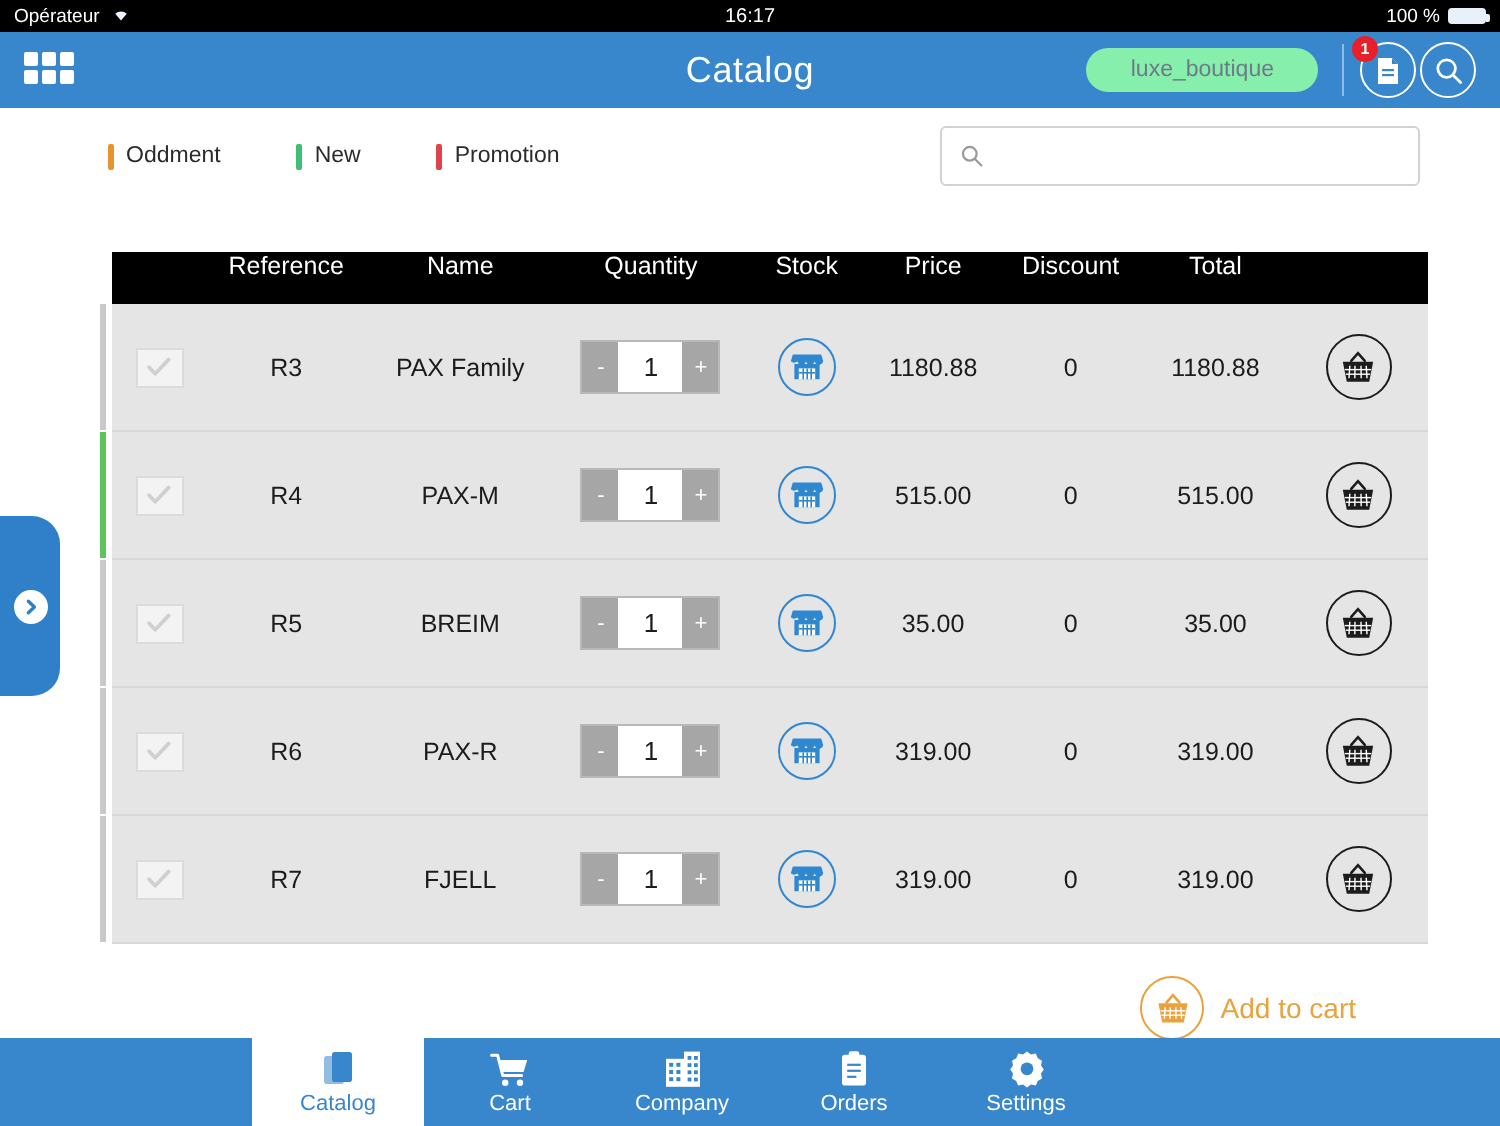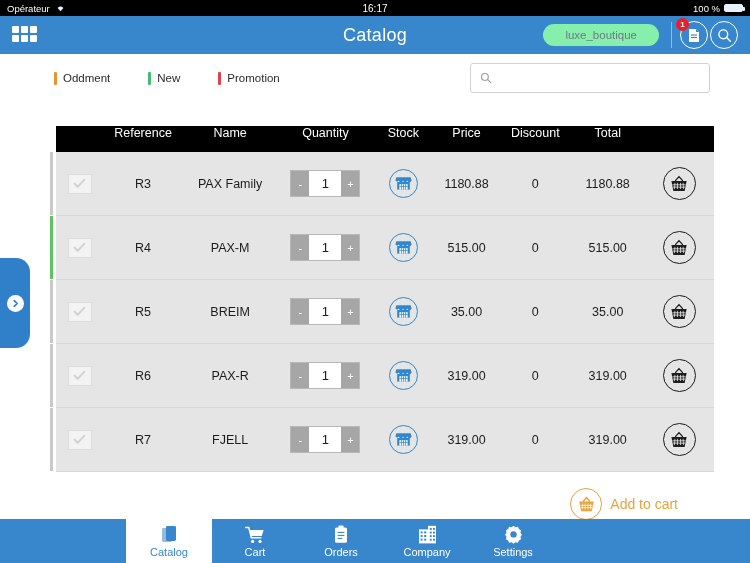--- a/index.html
+++ b/index.html
@@ -660,34 +660,20 @@
               <path d="M0.8 1.6 h3.0 l2.6 10.2 h9.4" fill="none" stroke="currentColor" stroke-width="1.5" stroke-linecap="round" stroke-linejoin="round"></path>
               <path d="M4.6 4.0 h14 l-1.8 6.0 h-10.6 z" fill="currentColor"></path>
               <circle cx="7.6" cy="15.4" r="1.6" fill="currentColor"></circle>
               <circle cx="15.0" cy="15.4" r="1.6" fill="currentColor"></circle>
             </svg>
           </span>
           <span>Cart</span>
         </div>
         <div class="tab">
           <span class="ticon">
-            <svg width="14" height="19" viewBox="0 0 14 19">
-              <rect x="1" y="2.4" width="12" height="15.4" rx="1.6" fill="currentColor"></rect>
-              <rect x="4.4" y="0.6" width="5.2" height="3.2" rx="1" fill="currentColor"></rect>
-              <g stroke="#3886cc" stroke-width="1.1">
-                <line x1="3.6" y1="7.4" x2="10.4" y2="7.4"></line>
-                <line x1="3.6" y1="10.4" x2="10.4" y2="10.4"></line>
-                <line x1="3.6" y1="13.4" x2="8.2" y2="13.4"></line>
-              </g>
-            </svg>
-          </span>
-          <span>Orders</span>
-        </div>
-        <div class="tab">
-          <span class="ticon">
             <svg width="19" height="19" viewBox="0 0 19 19">
               <rect x="1" y="4.4" width="9" height="14" fill="currentColor"></rect>
               <rect x="10" y="0.8" width="8" height="17.6" fill="currentColor"></rect>
               <g fill="#3886cc">
                 <rect x="2.6" y="6.4" width="2" height="2"></rect>
                 <rect x="6.2" y="6.4" width="2" height="2"></rect>
                 <rect x="2.6" y="10" width="2" height="2"></rect>
                 <rect x="6.2" y="10" width="2" height="2"></rect>
                 <rect x="2.6" y="13.6" width="2" height="2"></rect>
                 <rect x="6.2" y="13.6" width="2" height="2"></rect>
@@ -699,20 +685,34 @@
                 <rect x="15" y="10.2" width="1.9" height="1.9"></rect>
                 <rect x="11.8" y="13.8" width="1.9" height="1.9"></rect>
                 <rect x="15" y="13.8" width="1.9" height="1.9"></rect>
               </g>
             </svg>
           </span>
           <span>Company</span>
         </div>
         <div class="tab">
           <span class="ticon">
+            <svg width="14" height="19" viewBox="0 0 14 19">
+              <rect x="1" y="2.4" width="12" height="15.4" rx="1.6" fill="currentColor"></rect>
+              <rect x="4.4" y="0.6" width="5.2" height="3.2" rx="1" fill="currentColor"></rect>
+              <g stroke="#3886cc" stroke-width="1.1">
+                <line x1="3.6" y1="7.4" x2="10.4" y2="7.4"></line>
+                <line x1="3.6" y1="10.4" x2="10.4" y2="10.4"></line>
+                <line x1="3.6" y1="13.4" x2="8.2" y2="13.4"></line>
+              </g>
+            </svg>
+          </span>
+          <span>Orders</span>
+        </div>
+        <div class="tab">
+          <span class="ticon">
             <svg width="19" height="19" viewBox="0 0 19 19">
               <path d="M9.5 0.8 l2.0 1.5 l2.4 -0.5 l1.0 2.3 l2.1 1.3 l-0.5 2.4 l1.4 2.0 l-1.4 2.0 l0.5 2.4 l-2.1 1.3 l-1.0 2.3 l-2.4 -0.5 l-2.0 1.5 l-2.0 -1.5 l-2.4 0.5 l-1.0 -2.3 l-2.1 -1.3 l0.5 -2.4 l-1.4 -2.0 l1.4 -2.0 l-0.5 -2.4 l2.1 -1.3 l1.0 -2.3 l2.4 0.5 z" fill="currentColor"></path>
               <circle cx="9.5" cy="9.4" r="3.2" fill="#3886cc"></circle>
             </svg>
           </span>
           <span>Settings</span>
         </div>
       </div>
   </div>
 

